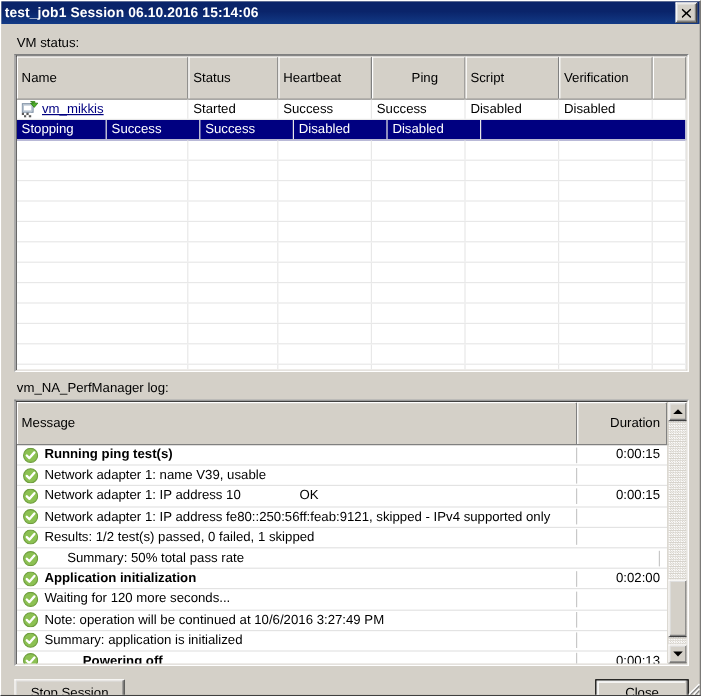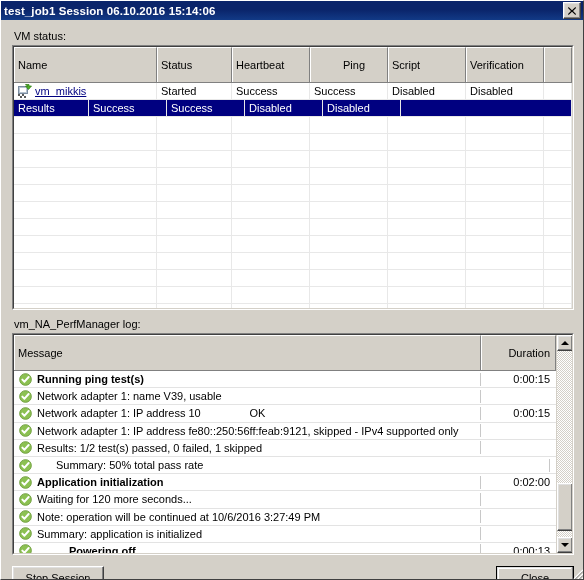--- a/index.html
+++ b/index.html
@@ -318,21 +318,21 @@
                 <span class="vm-link">vm_mikkis</span>
               </div>
               <div class="grid-cell" style="width: 75px;">Started</div>
               <div class="grid-cell" style="width: 78px;">Success</div>
               <div class="grid-cell" style="width: 78px;">Success</div>
               <div class="grid-cell" style="width: 78px;">Disabled</div>
               <div class="grid-cell" style="width: 78px;">Disabled</div>
               <div class="grid-cell" style="flex: 1 1 0%;"></div>
             </div>
             <div class="grid-row selected">
-              <div class="grid-cell" style="width: 75px;">Results</div>
+              <div class="grid-cell" style="width: 75px;">Stopping</div>
               <div class="grid-cell" style="width: 78px;">Success</div>
               <div class="grid-cell" style="width: 78px;">Success</div>
               <div class="grid-cell" style="width: 78px;">Disabled</div>
               <div class="grid-cell" style="width: 78px;">Disabled</div>
               <div class="grid-cell" style="flex: 1 1 0%;"></div>
             </div>
             <div class="grid-row">
               <div class="grid-cell" style="width: 143px;"></div>
               <div class="grid-cell" style="width: 75px;"></div>
               <div class="grid-cell" style="width: 78px;"></div>

